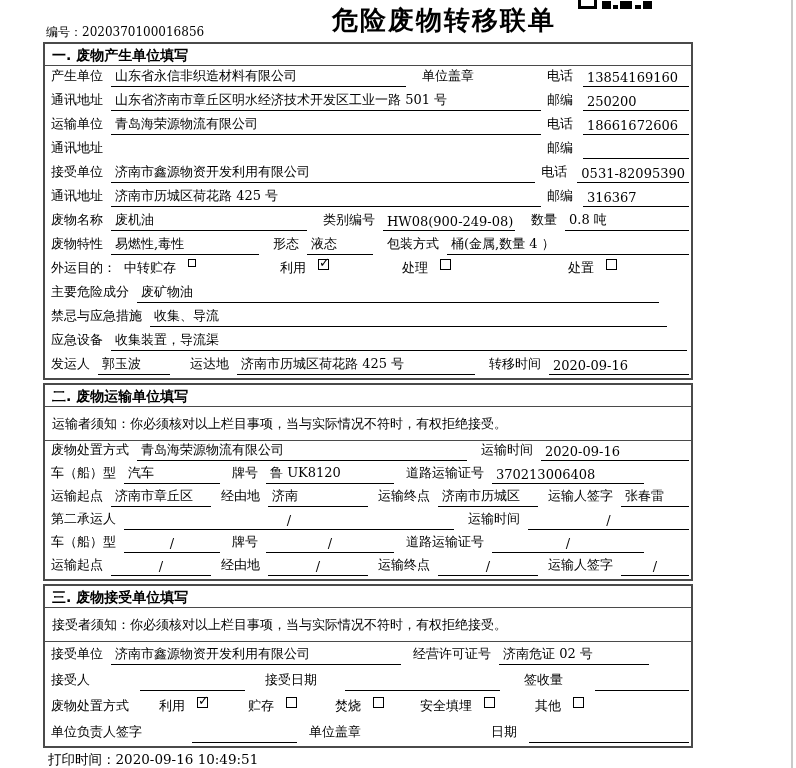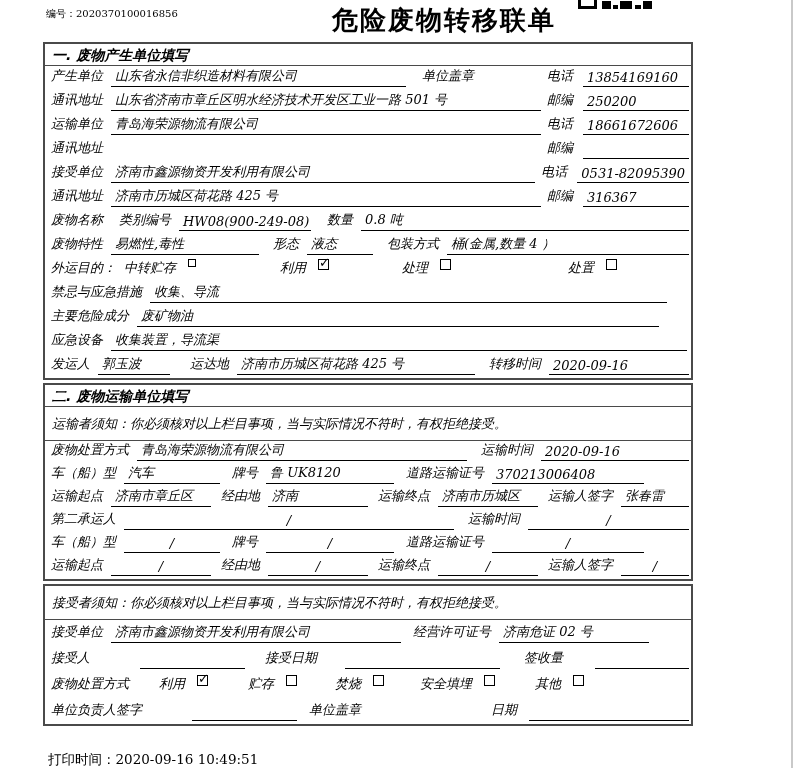--- a/index.html
+++ b/index.html
@@ -1,31 +1,31 @@
 <!DOCTYPE html>
 <html><head>
 <meta charset="utf-8">
 <style>
   * { box-sizing: border-box; margin: 0; padding: 0; }
   html,body { width:796px; height:768px; background:#fff; overflow:hidden; }
   body { position:relative; font-family:"DejaVu Serif","Liberation Serif",serif;
          font-size:13px; color:#000; }
 
-  .serial { position:absolute; left:46px; top:7px; font-size:10px; white-space:nowrap; }
+  .serial { position:absolute; left:46px; top:24px; font-size:12px; white-space:nowrap; }
   .doc-title { position:absolute; left:0; top:3px; width:100%; text-align:center;
                padding-left:92px; font-family:"DejaVu Sans","Liberation Sans",sans-serif;
                font-weight:bold; font-size:26px; letter-spacing:2px; white-space:nowrap; }
 
   .qr { position:absolute; left:578px; top:0; height:9px; display:flex; align-items:flex-end; }
   .qr .hollow { width:19px; height:9px; border:3px solid #000; border-top:none; }
   .qr .b { background:#000; height:8px; display:inline-block; }
 
   .page-edge { position:absolute; left:791px; top:0; width:2px; height:768px; background:#c9c9c9; }
 
-  .form { position:absolute; left:43px; top:42px; width:650px;font-style:italic; }
+  .form { position:absolute; left:43px; top:42px; width:650px; }
   .sec { border:2px solid #4a4a4a; background:#fff; }
   .sec + .sec { margin-top:3px; }
   .sec-head { height:22px; line-height:17px; padding:3px 0 0 7px; border-bottom:1px solid #4a4a4a;
               font-family:"DejaVu Sans","Liberation Sans",sans-serif; font-weight:bold; font-size:14px; }
   .notice { height:34px; display:flex; align-items:center; padding-left:7px;
             border-bottom:1px solid #4a4a4a; white-space:nowrap; }
 
   .row { display:flex; align-items:flex-end; height:24px; padding:0 2px 3px 6px; white-space:nowrap; }
   .row.h23 { height:23px; }
   .row.h26 { height:26px; }
@@ -131,20 +131,21 @@
         <span class="val" style="flex:1;margin-right:6px">济南市历城区荷花路 425 号</span>
       </div>
       <div class="rg">
         <span class="lbl">邮编</span>
         <span class="val" style="flex:1">316367</span>
       </div>
     </div>
 
     <div class="row">
       <span class="lbl">废物名称</span>
+      <span class="val" style="width:196px">废机油</span>
       <span class="lbl" style="margin-left:16px">类别编号</span>
       <span class="val" style="width:132px">HW08(900-249-08)</span>
       <span class="lbl" style="margin-left:16px">数量</span>
       <span class="val" style="flex:1">0.8 吨</span>
     </div>
 
     <div class="row">
       <span class="lbl">废物特性</span>
       <span class="val" style="width:148px">易燃性,毒性</span>
       <span class="lbl" style="margin-left:14px">形态</span>
@@ -167,27 +168,27 @@
         <span class="cbl">处理</span>
         <span class="cb"></span>
       </span>
       <span class="cbi" style="margin-left:117px">
         <span class="cbl">处置</span>
         <span class="cb"></span>
       </span>
     </div>
 
     <div class="row">
+      <span class="lbl">主要危险成分</span>
+      <span class="val" style="flex:1;margin-right:30px">废矿物油</span>
+    </div>
+
+    <div class="row">
       <span class="lbl">禁忌与应急措施</span>
       <span class="val" style="flex:1;margin-right:22px">收集、导流</span>
-    </div>
-
-    <div class="row">
-      <span class="lbl">主要危险成分</span>
-      <span class="val" style="flex:1;margin-right:30px">废矿物油</span>
     </div>
 
     <div class="row">
       <span class="lbl">应急设备</span>
       <span class="val" style="flex:1;margin-right:2px">收集装置，导流渠</span>
     </div>
 
     <div class="row">
       <span class="lbl">发运人</span>
       <span class="val" style="width:72px">郭玉波</span>
@@ -251,20 +252,21 @@
       <span class="lbl" style="margin-left:10px">经由地</span>
       <span class="val ctr" style="width:100px">/</span>
       <span class="lbl" style="margin-left:10px">运输终点</span>
       <span class="val ctr" style="width:100px">/</span>
       <span class="lbl" style="margin-left:10px">运输人签字</span>
       <span class="val ctr" style="flex:1">/</span>
     </div>
   </div>
 
   <div class="sec">
+    <div class="sec-head">三. 废物接受单位填写</div>
     <div class="notice">接受者须知：你必须核对以上栏目事项，当与实际情况不符时，有权拒绝接受。</div>
 
     <div class="row h26">
       <span class="lbl">接受单位</span>
       <span class="val" style="width:290px">济南市鑫源物资开发利用有限公司</span>
       <span class="lbl" style="margin-left:12px">经营许可证号</span>
       <span class="val" style="width:150px">济南危证 02 号</span>
     </div>
 
     <div class="row h26">

